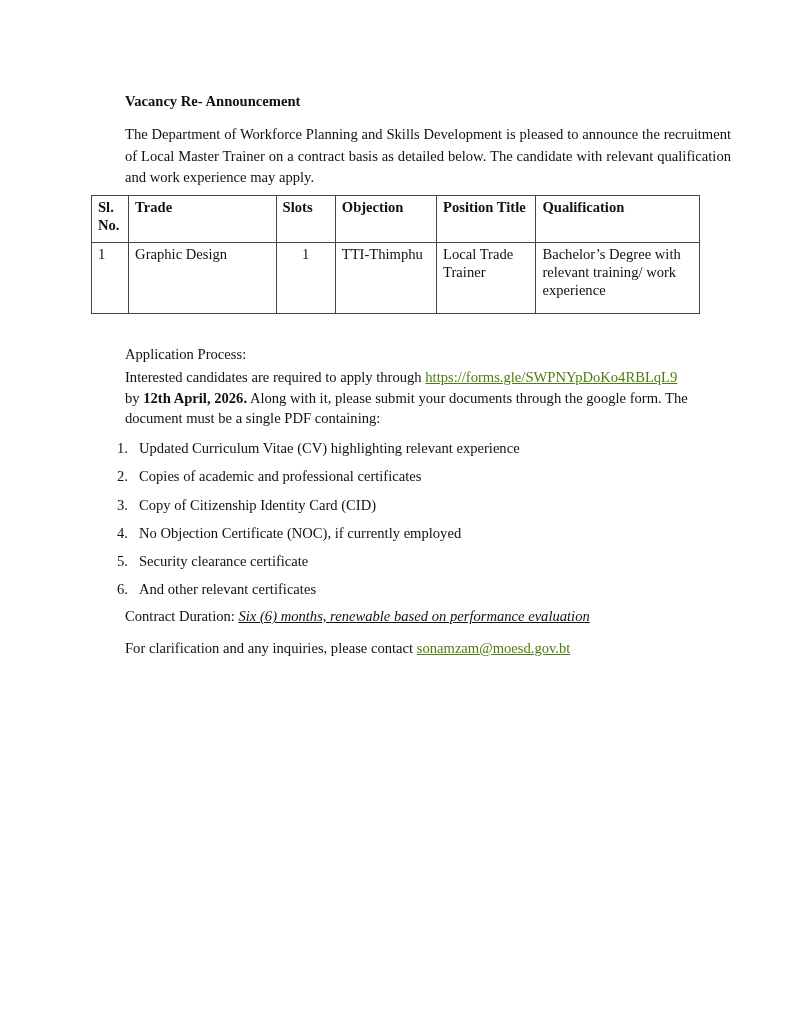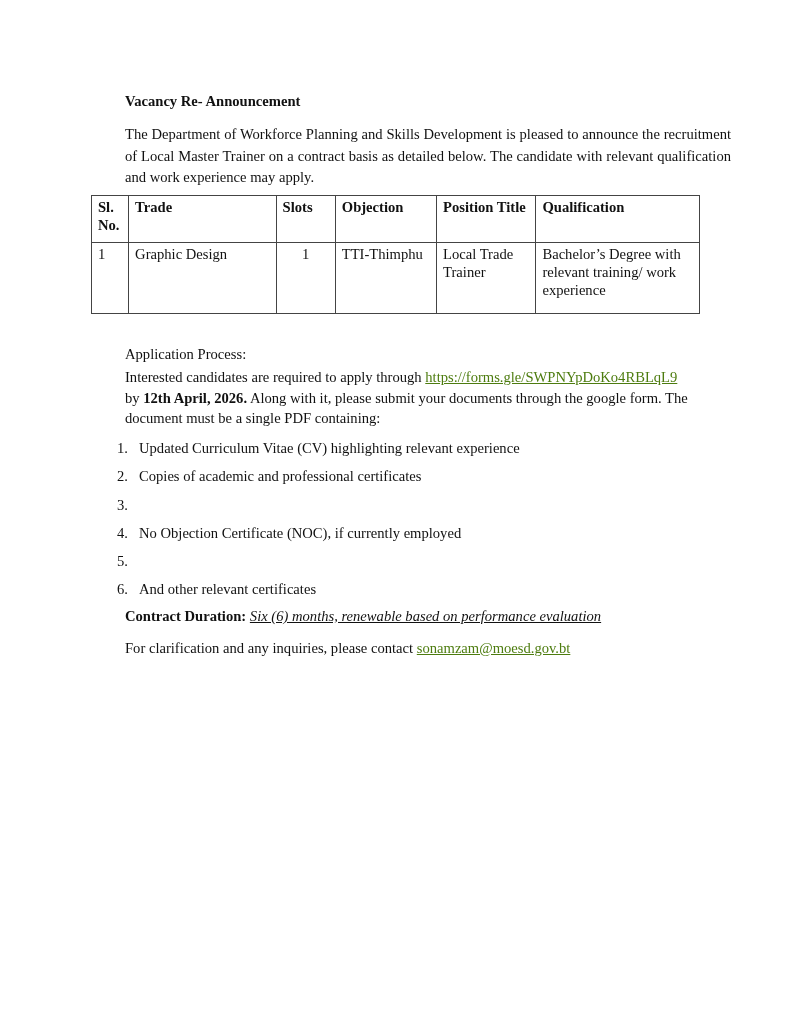--- a/index.html
+++ b/index.html
@@ -17,21 +17,21 @@
   .c5 { width: 86px; } .c6 { width: 150px; }
   .center { text-align: center !important; }
   .app-head { left: 93px; top: 346px; font-weight: normal; text-align: center; }
   .app-body { left: 93px; top: 367px; width: 606px; line-height: 20.5px; }
   a.link { color: #4d7c0f; text-decoration: underline; }
   ol.docs { position: absolute; left: 93px; top: 438px; margin: 0; padding: 0; list-style: none; }
   ol.docs li { height: 28.3px; line-height: 20px; display: flex; }
   ol.docs .num { width: 46px; text-align: right; padding-right: 0; box-sizing: border-box; }
   ol.docs .num span { display:inline-block; width: 22px; text-align:left; }
   .contract { left: 93px; top: 608px; }
-  .contract b { font-weight: bold; }
+  .contract b { font-weight: normal; }
   .contract i { font-style: italic; text-decoration: underline; }
   .contact { left: 93px; top: 640px; }
 </style>
 </head>
 <body>
 
 <div class="abs title">Vacancy Re- Announcement</div>
 
 <div class="abs intro">The Department of Workforce Planning and Skills Development is pleased to announce the recruitment of Local Master Trainer on a contract basis as detailed below. The candidate with relevant qualification and work experience may apply.</div>
 
@@ -69,27 +69,29 @@
   <li>
       <span class="num"><span>1.</span></span>
       <span>Updated Curriculum Vitae (CV) highlighting relevant experience</span>
     </li>
   <li>
       <span class="num"><span>2.</span></span>
       <span>Copies of academic and professional certificates</span>
     </li>
   <li>
       <span class="num"><span>3.</span></span>
+      <span>Copy of Citizenship Identity Card (CID)</span>
     </li>
   <li>
       <span class="num"><span>4.</span></span>
       <span>No Objection Certificate (NOC), if currently employed</span>
     </li>
   <li>
       <span class="num"><span>5.</span></span>
+      <span>Security clearance certificate</span>
     </li>
   <li>
       <span class="num"><span>6.</span></span>
       <span>And other relevant certificates</span>
     </li>
 </ol>
 
 <div class="abs contract">
   <b>Contract Duration:</b> <i>Six (6) months, renewable based on performance evaluation</i>
 </div>

